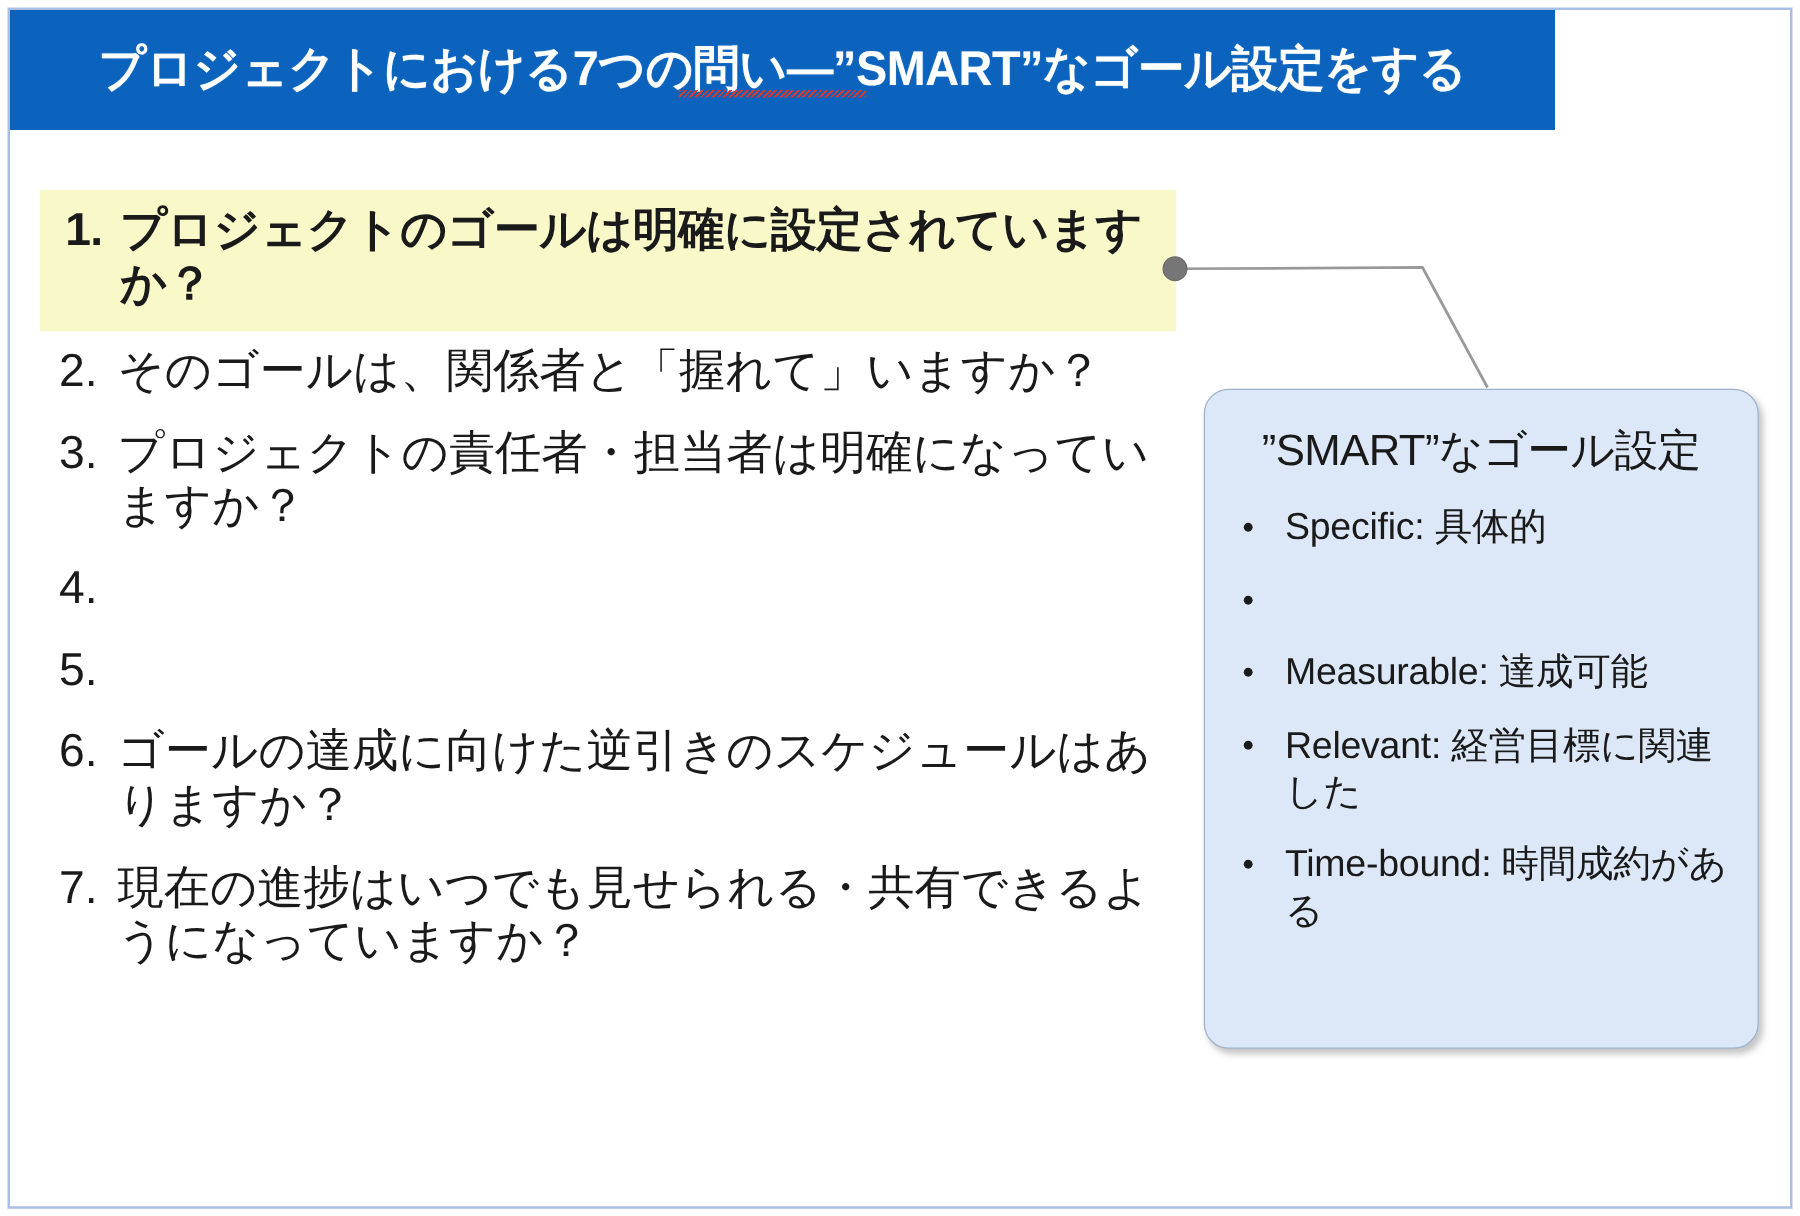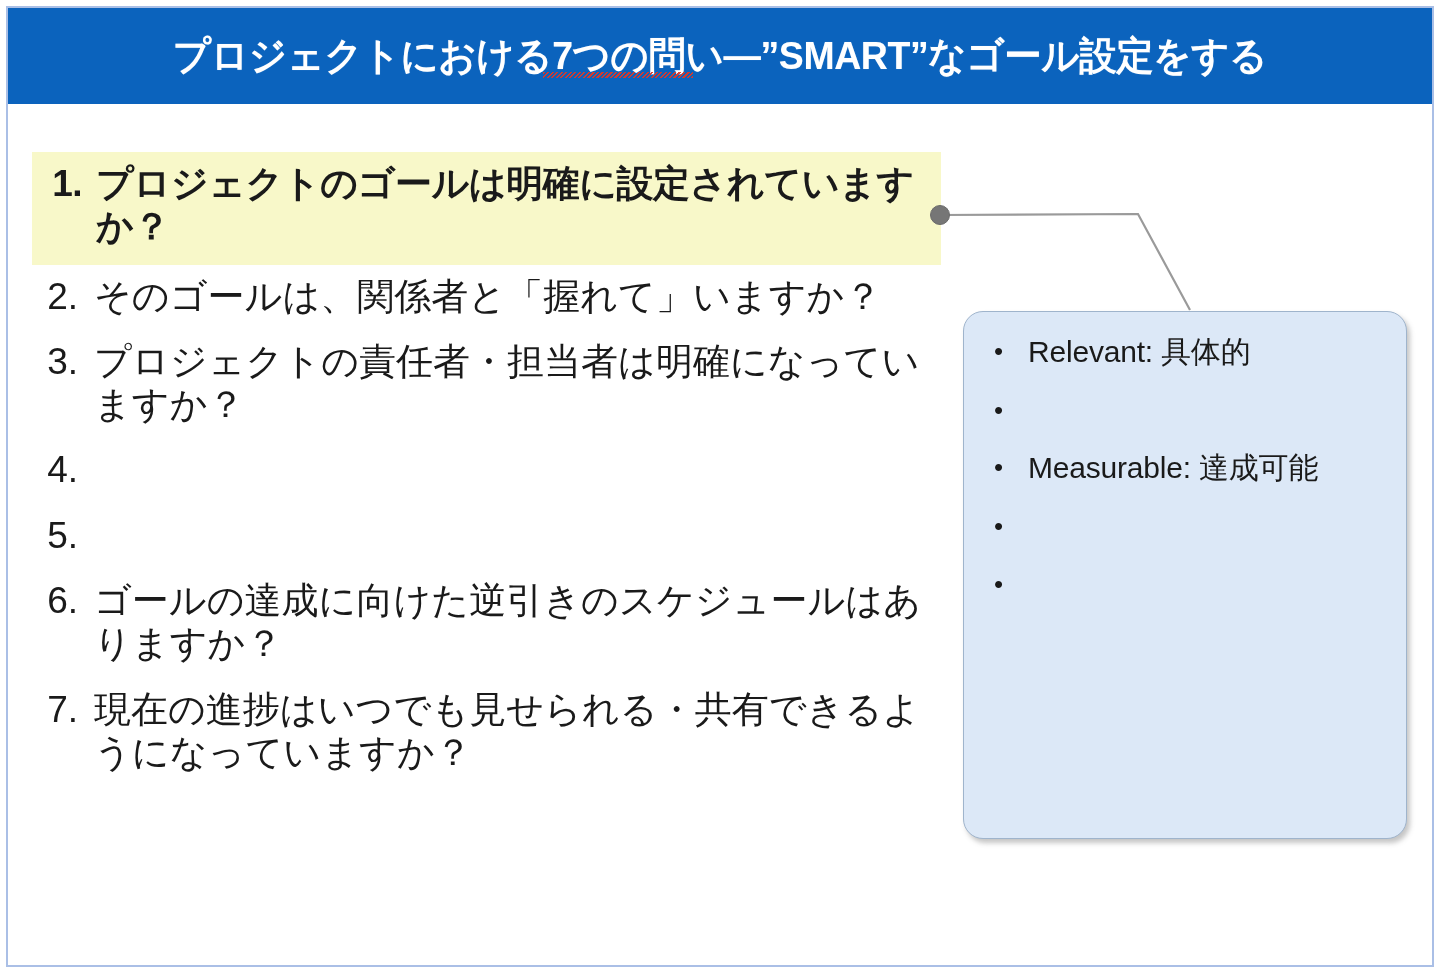--- a/index.html
+++ b/index.html
@@ -33,21 +33,21 @@
     box-sizing: border-box;
     background: transparent;
     pointer-events: none;
   }
 
   
   .title-banner {
     position: absolute;
     left: 8px;
     top: 8px;
-    width: 1424px;
+    width: 1236px;
     height: 96px;
     background: #0b63bd;
     display: flex;
     align-items: center;
     justify-content: center;
     box-sizing: border-box;
   }
   .title-text {
     color: #ffffff;
     font-size: 39px;
@@ -225,40 +225,43 @@
     </div>
 
   </div>
 
   <svg class="connector" viewBox="0 0 300 150" width="300" height="150">
     <polyline points="20,25 218,24 270,120" fill="none" stroke="#9a9a9a" stroke-width="2.2"></polyline>
     <circle cx="20" cy="25" r="9.5" fill="#767676" stroke="#6b6b6b" stroke-width="1"></circle>
   </svg>
 
   <div class="callout">
+    <div class="callout-title">”SMART”なゴール設定</div>
     <ul class="callout-list">
 
       <li>
         <span class="bullet">•</span>
-        <span class="bullet-text">Relevant: 具体的</span>
+        <span class="bullet-text">Specific: 具体的</span>
       </li>
 
       <li>
         <span class="bullet">•</span>
       </li>
 
       <li>
         <span class="bullet">•</span>
         <span class="bullet-text">Measurable: 達成可能</span>
       </li>
 
       <li>
         <span class="bullet">•</span>
-      </li>
-
-      <li>
-        <span class="bullet">•</span>
+        <span class="bullet-text">Relevant: 経営目標に関連した</span>
+      </li>
+
+      <li>
+        <span class="bullet">•</span>
+        <span class="bullet-text">Time-bound: 時間成約がある</span>
       </li>
 
     </ul>
   </div>
 
 </div>
 
 </body></html>

